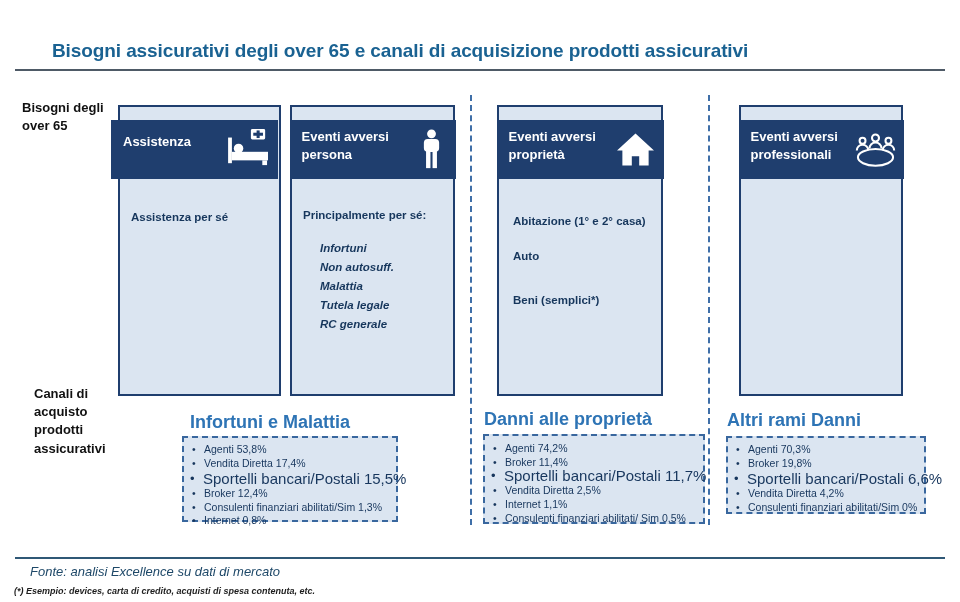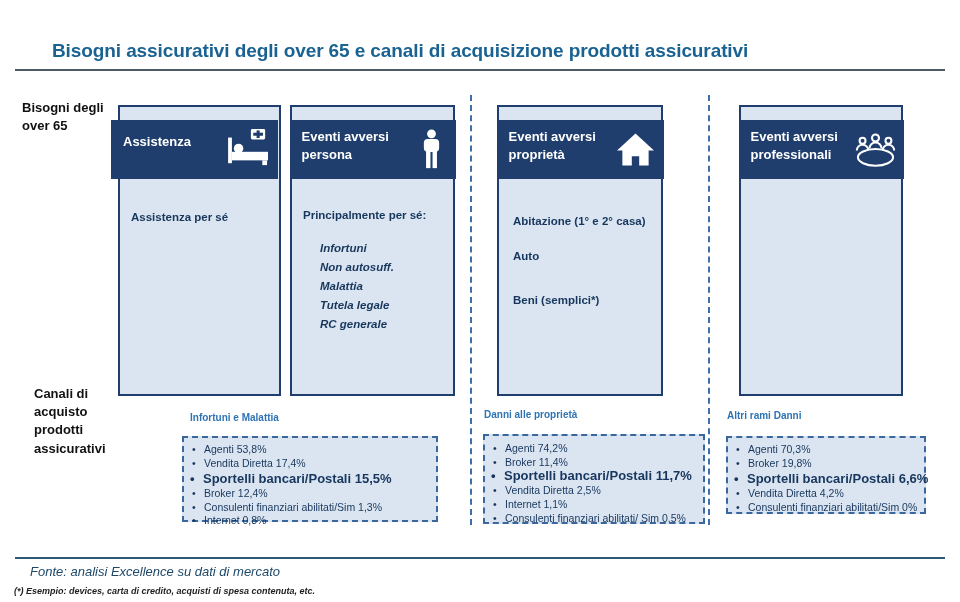--- a/index.html
+++ b/index.html
@@ -43,36 +43,36 @@
   .need-content .intro{margin-bottom:15px;}
   .italic-list{list-style:none;margin:0;padding:0 0 0 17px;font-style:italic;}
   .italic-list li{line-height:19px;}
 
   
   .vsep{position:absolute;top:95px;height:430px;width:0;border-left:2px dashed #3F6FA8;}
   .vsep.s1{left:470px;}
   .vsep.s2{left:708px;}
 
   
-  .chan-head{position:absolute;margin:0;font-size:10px;font-weight:700;color:#2E74B5;}
+  .chan-head{position:absolute;margin:0;font-size:18px;font-weight:700;color:#2E74B5;}
   .chan-head.h1{left:190px;top:412px;}
   .chan-head.h2{left:484px;top:409px;}
   .chan-head.h3{left:727px;top:410px;}
 
   .chan-box{position:absolute;background:#DBE5F1;border:2px dashed #39679E;
             box-sizing:border-box;padding:5px 6px 4px 6px;}
-  .chan-box.c1{left:182px;top:436px;width:256px;height:86px;}
+  .chan-box.c1{left:182px;top:436px;width:216px;height:86px;}
   .chan-box.c2{left:483px;top:434px;width:222px;height:90px;}
   .chan-box.c3{left:726px;top:436px;width:200px;height:78px;}
 
   .chan-list{list-style:none;margin:0;padding:0;}
   .chan-list li{position:relative;font-size:10.5px;line-height:13.5px;color:#17365D;
                 padding-left:14px;white-space:nowrap;}
   .chan-list li::before{content:"\2022";position:absolute;left:2px;top:0;}
-  .chan-list li.big{font-size:13px;font-weight:700;line-height:17px;padding-left:13px;}
+  .chan-list li.big{font-size:15px;font-weight:400;line-height:17px;padding-left:13px;}
   .chan-list li.big::before{left:0;font-size:13px;}
   .chan-box.c2 .chan-list li{line-height:14px;}
 
   
   .footer-rule{position:absolute;left:15px;top:557px;width:930px;height:2px;background:#2F5876;}
   .fonte{position:absolute;left:30px;top:564px;margin:0;font-style:italic;font-size:13px;
          color:#1E4868;}
   .footnote{position:absolute;left:14px;top:586px;margin:0;font-style:italic;font-weight:700;
             font-size:9px;color:#1d1d1d;}
 

